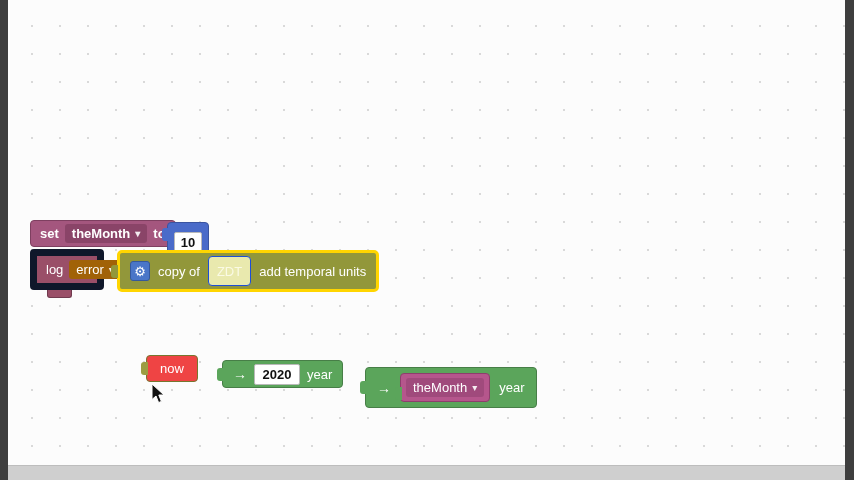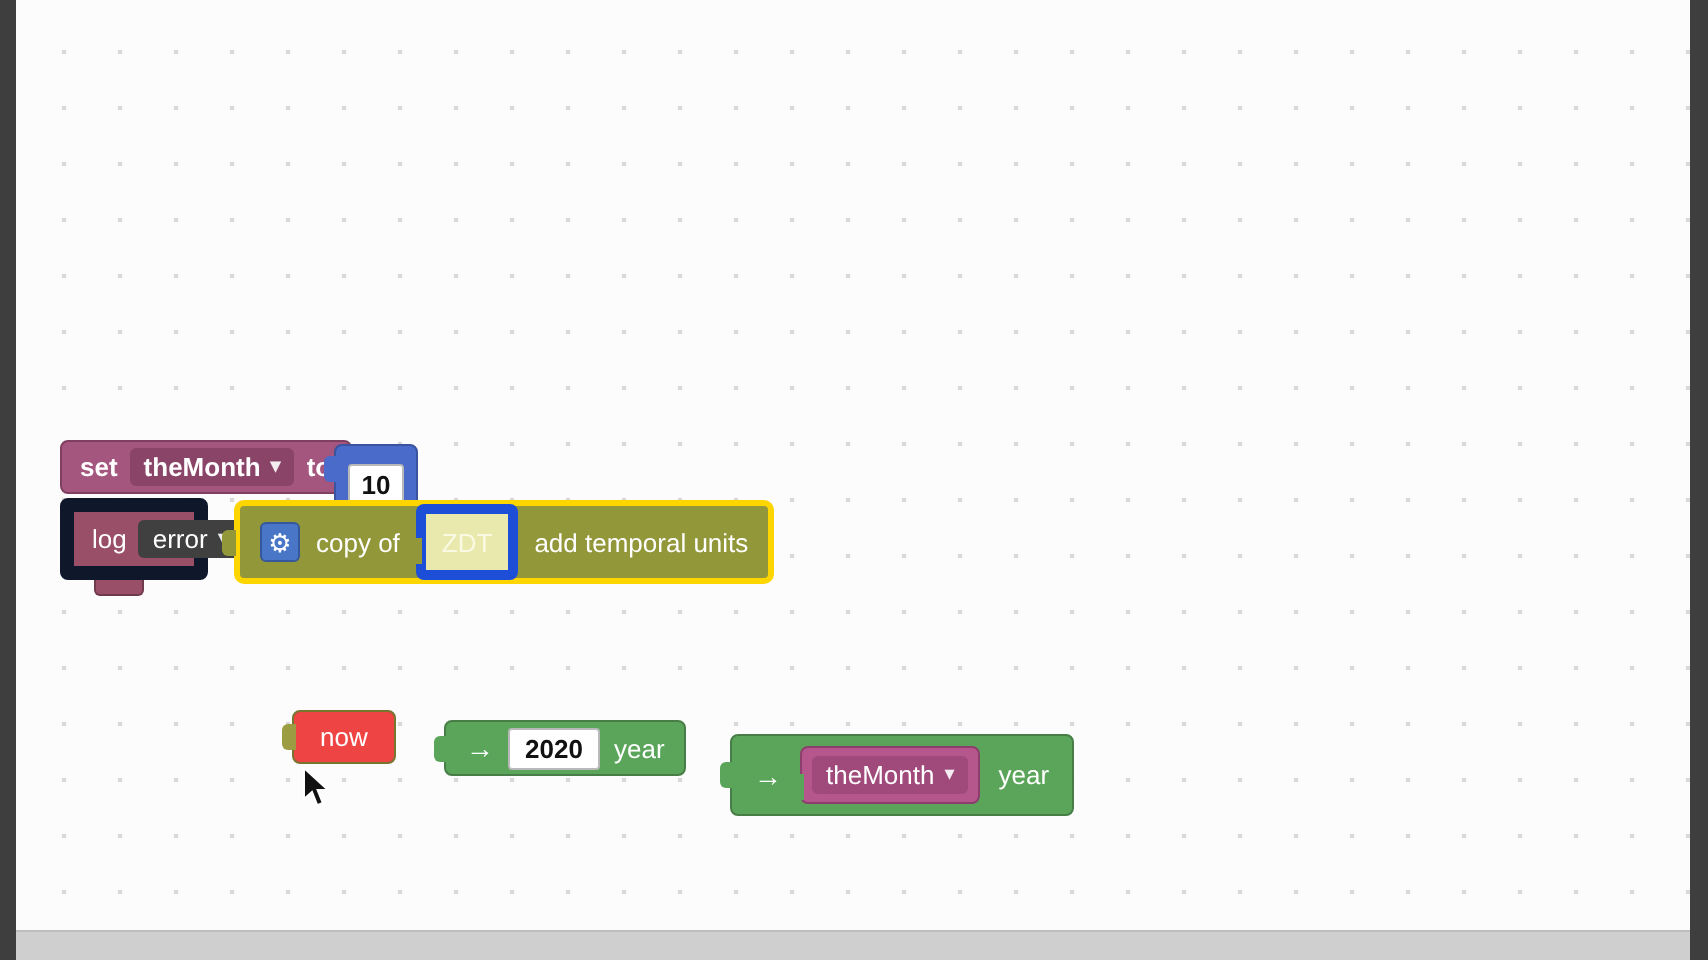--- a/index.html
+++ b/index.html
@@ -28,32 +28,32 @@
   .plug{position:absolute;left:-6px;width:7px;height:13px;border-radius:3px 0 0 3px;}
 
   
   #b-set{left:30px;top:220px;height:27px;background:#a4567e;border:1px solid #7e3f60;padding:0 9px;font-weight:bold;}
   #b-set .dd{background:#8a4468;}
   #b-ten{left:167px;top:222px;height:40px;background:#4a6bc9;border:1px solid #3a54a0;padding:0 6px;}
   #b-ten .plug{background:#4a6bc9;top:5px;}
   #b-ten .field{width:22px;}
 
   #b-log{left:30px;top:249px;height:41px;background:#9a4f68;border:7px solid #0f172a;padding:0 9px;width:74px;}
-  #b-log .dd{background:#404040;text-align:right;}
+  #b-log .dd{background:#a16207;text-align:right;}
   #b-log-tab{position:absolute;left:47px;top:290px;width:23px;height:7px;background:#9a4f68;
              border:1px solid #703a4e;border-top:none;border-radius:0 0 3px 3px;}
 
   
   #b-copy{left:117px;top:250px;height:42px;background:#92973a;border:3px solid #ffd500;
           border-radius:5px;padding:0 10px;gap:8px;}
   #b-copy .plug{background:#92973a;left:-9px;top:12px;}
   .gearbtn{width:18px;height:18px;background:#4a76c8;border:1px solid #35589c;border-radius:3px;
            color:#fff;display:flex;align-items:center;justify-content:center;
            font-size:13px;line-height:1;cursor:pointer;}
-  .zdt{position:relative;height:28px;background:#e9e9ae;border:5px solid #1d4ed8;border-radius:4px;
+  .zdt{position:relative;height:28px;background:#e9e9ae;border:1px solid #1d4ed8;border-radius:4px;
        display:flex;align-items:center;gap:7px;padding:0 8px;}
   .zdt .plug{background:#e9e9ae;top:7px;}
   .zdt .tag{color:#fbfbе8;color:#fafae4;font-size:13px;}
   .zdt .field{width:82px;}
 
   
   #b-now{left:146px;top:355px;height:27px;background:#ef4444;border:1px solid #76762f;padding:0 13px;}
   #b-now .plug{background:#9c9c42;top:6px;}
 
   .greenblk{background:#5ba55b;border:1px solid #477e47;}

